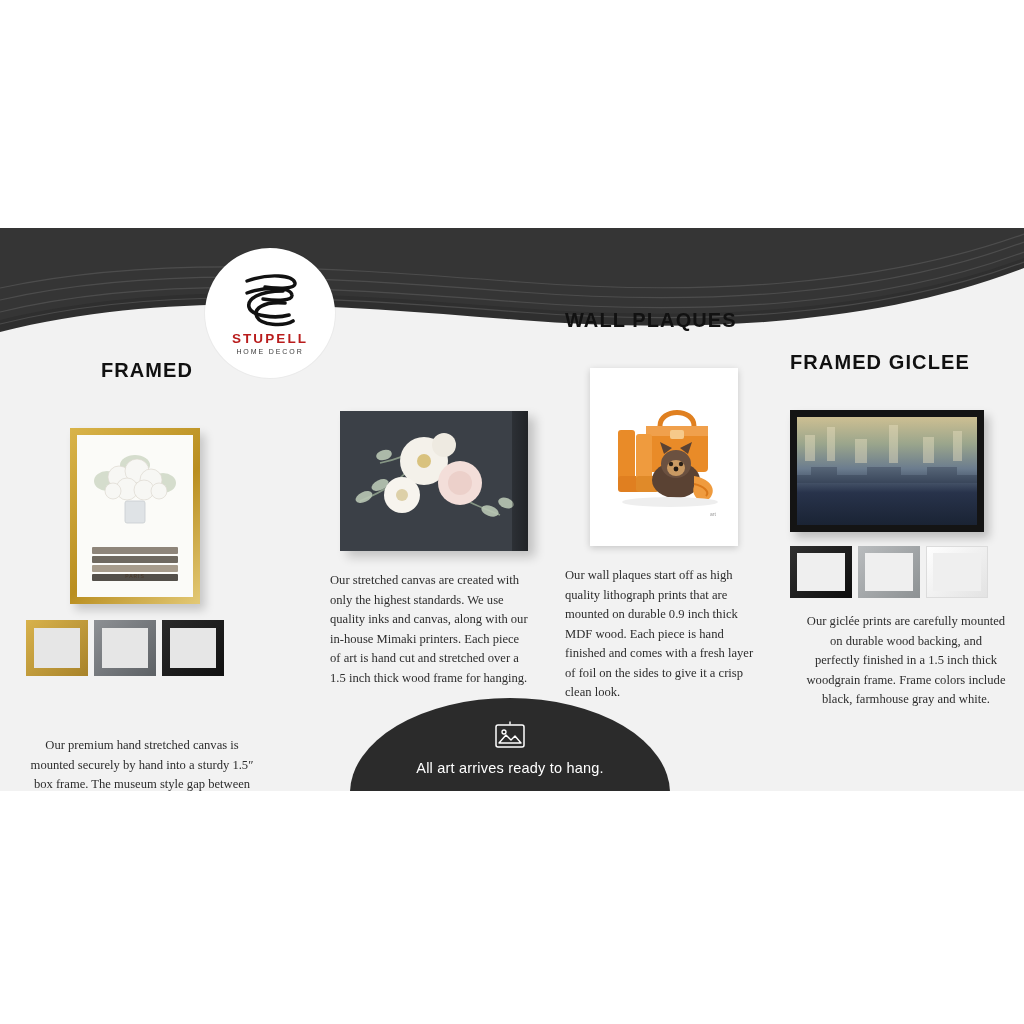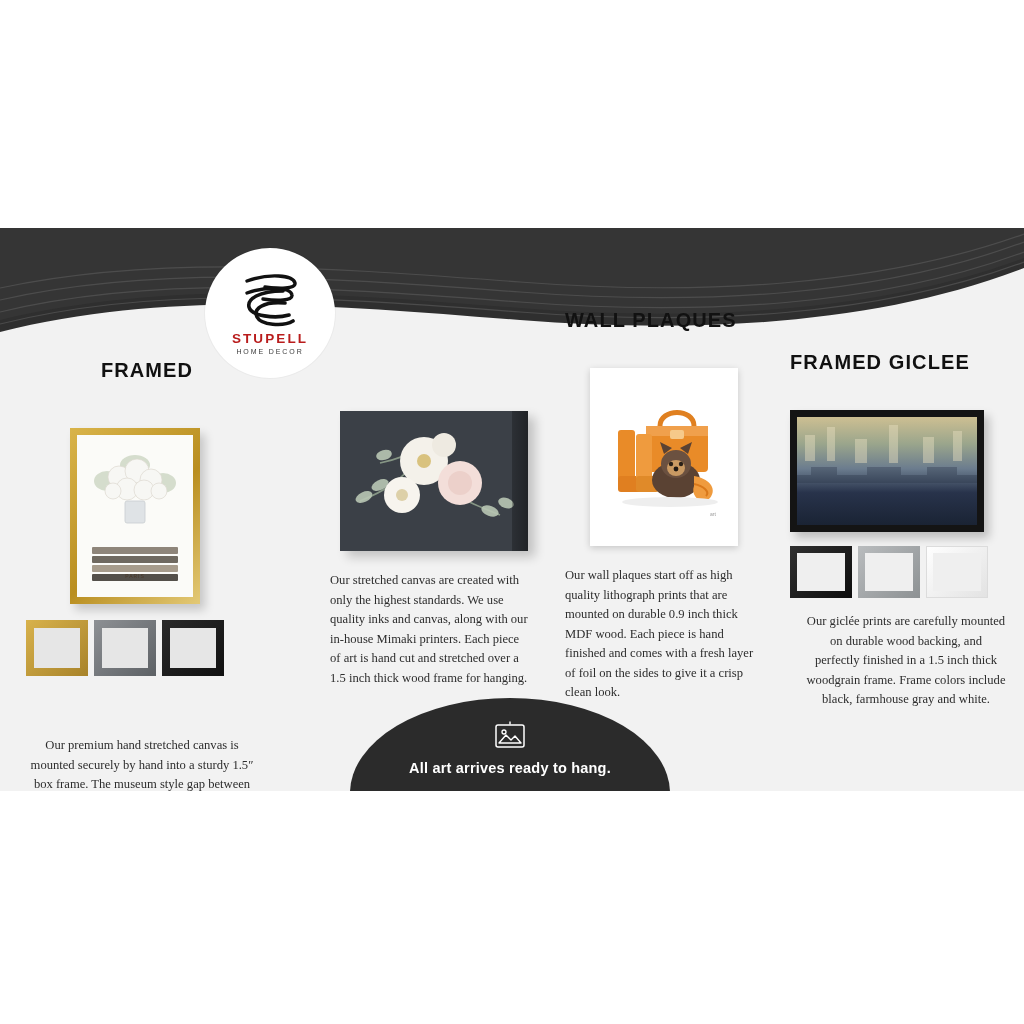--- a/index.html
+++ b/index.html
@@ -79,21 +79,20 @@
     width: 320px;
     height: 160px;
     background: #2b2b2b;
     border-radius: 320px 320px 0 0 / 190px 190px 0 0;
     z-index: 6;
     display: flex;
     flex-direction: column;
     align-items: center;
     padding-top: 22px;
     box-sizing: border-box;
-    font-weight: bold;
   }
   .footer-icon { margin-bottom: 10px; }
   .footer-text {
     color: #ffffff;
     font-size: 14.5px;
     letter-spacing: 0.2px;
   }
 
   
   .col {

